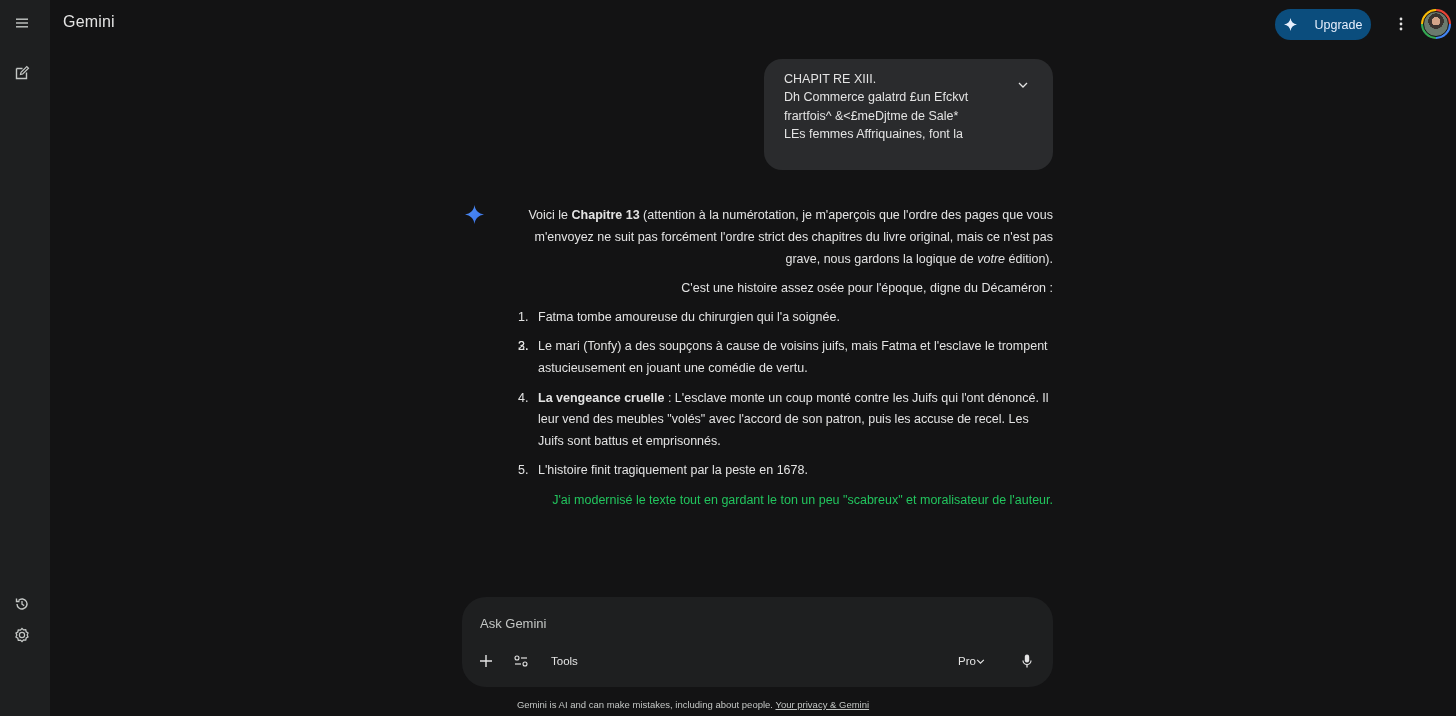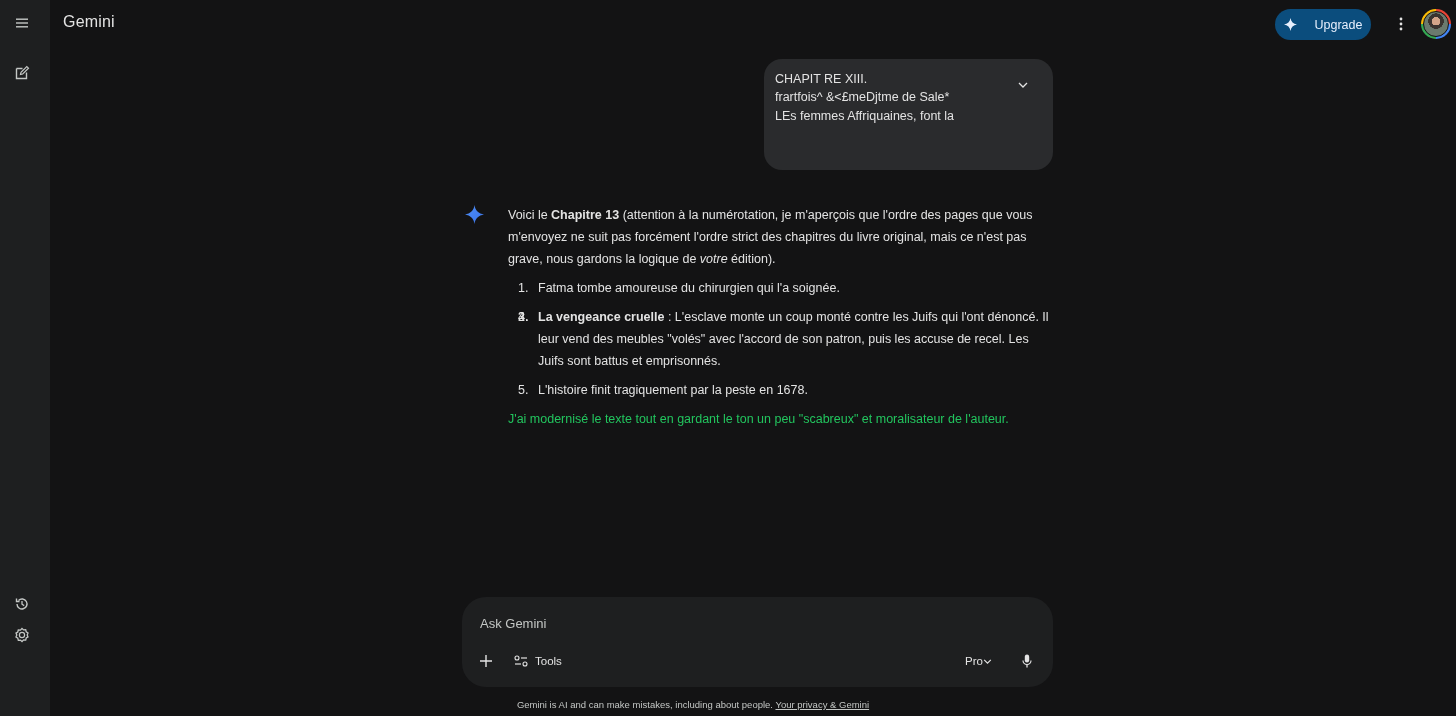--- a/index.html
+++ b/index.html
@@ -12,41 +12,41 @@
 
   .app-title { position: absolute; left: 63px; top: 13px; font-size: 16px; color: #e3e3e3; letter-spacing: 0.2px; }
 
   .upgrade-btn { position: absolute; left: 1275px; top: 9px; width: 96px; height: 31px; border-radius: 16px; background: #0b4d7d; display: flex; align-items: center; justify-content: center; gap: 18px; font-size: 12.5px; color: #e8f0fe; cursor: pointer; }
   .upgrade-btn svg { width: 13px; height: 13px; }
   .kebab { position: absolute; left: 1392px; top: 13px; width: 18px; height: 22px; display: flex; align-items: center; justify-content: center; cursor: pointer; }
   .avatar { position: absolute; left: 1421px; top: 9px; width: 30px; height: 30px; border-radius: 50%;
     background: conic-gradient(#ea4335 0 25%, #4285f4 25% 50%, #34a853 50% 75%, #fbbc05 75% 100%); padding: 2px; cursor: pointer; }
   .avatar-inner { width: 100%; height: 100%; border-radius: 50%; background: radial-gradient(circle at 50% 38%, #d4a58a 0 22%, #3b3430 23% 40%, #6b7a6e 41% 100%); border: 1px solid #131314; }
 
-  .user-bubble { position: absolute; left: 764px; top: 59px; width: 289px; height: 111px; background: #2a2b2d; border-radius: 18px; padding: 11px 11px; }
+  .user-bubble { position: absolute; left: 764px; top: 59px; width: 289px; height: 111px; background: #2a2b2d; border-radius: 18px; padding: 11px 20px; }
   .user-line { font-size: 12.5px; line-height: 18.4px; color: #e3e3e3; white-space: nowrap; }
   .expand-btn { position: absolute; right: 20px; top: 16px; width: 20px; height: 20px; display: flex; align-items: center; justify-content: center; cursor: pointer; }
 
   .gemini-spark { position: absolute; left: 465px; top: 205px; width: 19px; height: 19px; }
 
   .response { position: absolute; left: 508px; top: 205px; width: 545px; font-size: 12.5px; line-height: 21.8px; color: #e3e3e3; }
-  .response p { margin-bottom: 7.5px; }
+  .response p { margin-bottom: 7.5px; text-align: right; }
   .response b { font-weight: bold; }
   .response i { font-style: italic; }
   .response ol { list-style: none; }
   .response li { position: relative; padding-left: 30px; margin-bottom: 7.5px; }
   .response li .num { position: absolute; left: 10px; top: 0; }
   .fade { color: #22c55e; }
 
   .composer { position: absolute; left: 462px; top: 597px; width: 591px; height: 90px; background: #1e1f20; border-radius: 24px; }
   .composer-input { position: absolute; left: 18px; top: 16px; width: 540px; height: 20px; font-size: 13px; color: #5eead4; background: transparent; border: none; outline: none; font-family: "Liberation Sans", sans-serif; }
   .composer-input::placeholder { color: #c4c7c5; }
   .plus-btn { position: absolute; left: 14px; top: 54px; width: 20px; height: 20px; display: flex; align-items: center; justify-content: center; cursor: pointer; }
-  .tools-btn { position: absolute; left: 52px; top: 54px; height: 20px; display: flex; align-items: center; gap: 7px; font-size: 11.5px; color: #e3e3e3; cursor: pointer; }
-  .model-btn { position: absolute; left: 496px; top: 54px; height: 20px; display: flex; align-items: center; font-size: 11.5px; color: #e3e3e3; cursor: pointer; margin-left: 7px; }
+  .tools-btn { position: absolute; left: 52px; top: 54px; height: 20px; display: flex; align-items: center; gap: 23px; font-size: 11.5px; color: #e3e3e3; cursor: pointer; }
+  .model-btn { position: absolute; left: 496px; top: 54px; height: 20px; display: flex; align-items: center; font-size: 11.5px; color: #e3e3e3; cursor: pointer; }
   .mic-btn { position: absolute; left: 557px; top: 54px; width: 16px; height: 20px; display: flex; align-items: center; justify-content: center; cursor: pointer; }
 
   .disclaimer { position: absolute; left: 0; width: 1316px; top: 699px; padding-left: 70px; text-align: center; font-size: 9.5px; color: #c4c7c5; }
   .disclaimer a { color: #c4c7c5; text-decoration: underline; cursor: pointer; }
 </style>
 </head>
 <body>
 
 <div class="sidebar">
   <div class="side-btn" style="top:10px;">
@@ -93,20 +93,21 @@
       <circle cx="2" cy="12" r="1.4" fill="#e3e3e3"></circle>
     </svg>
 </div>
 
 <div class="avatar">
   <div class="avatar-inner"></div>
 </div>
 
 <div class="user-bubble">
   <div class="user-line">CHAPIT RE XIII.</div>
+  <div class="user-line">Dh Commerce galatrd £un Efckvt</div>
   <div class="user-line">frartfois^ &amp;&lt;£meDjtme de Sale*</div>
   <div class="user-line">LEs femmes Affriquaines, font la</div>
   <div class="expand-btn">
     <svg width="10" height="6" viewBox="0 0 10 6">
         <path d="M1 1l4 4 4-4" stroke="#e3e3e3" stroke-width="1.3" fill="none"></path>
       </svg>
   </div>
 </div>
 
 <svg class="gemini-spark" viewBox="0 0 16 16">
@@ -116,24 +117,25 @@
         <stop offset="1" stop-color="#3a72e6"></stop>
       </linearGradient>
     </defs>
   <path d="M8 0C8.6 4.5 11.5 7.4 16 8 11.5 8.6 8.6 11.5 8 16 7.4 11.5 4.5 8.6 0 8 4.5 7.4 7.4 4.5 8 0z" fill="url(#sg)"></path>
 </svg>
 
 <div class="response">
   <p>
     <span>Voici le </span><b>Chapitre 13</b><span> (attention à la numérotation, je m'aperçois que l'ordre des pages que vous m'envoyez ne suit pas forcément l'ordre strict des chapitres du livre original, mais ce n'est pas grave, nous gardons la logique de </span><i>votre</i><span> édition).</span>
   </p>
+  <p>C'est une histoire assez osée pour l'époque, digne du Décaméron :</p>
   <ol>
     <li><span class="num">1.</span><span>Fatma tombe amoureuse du chirurgien qui l'a soignée.</span></li>
     <li><span class="num">2.</span></li>
-    <li><span class="num">3.</span></li>
+    <li><span class="num">3.</span><span>Le mari (Tonfy) a des soupçons à cause de voisins juifs, mais Fatma et l'esclave le trompent astucieusement en jouant une comédie de vertu.</span></li>
     <li><span class="num">4.</span><b>La vengeance cruelle</b><span> : L'esclave monte un coup monté contre les Juifs qui l'ont dénoncé. Il leur vend des meubles "volés" avec l'accord de son patron, puis les accuse de recel. Les Juifs sont battus et emprisonnés.</span></li>
     <li><span class="num">5.</span><span>L'histoire finit tragiquement par la peste en 1678.</span></li>
   </ol>
   <p class="fade">J'ai modernisé le texte tout en gardant le ton un peu "scabreux" et moralisateur de l'auteur.</p>
 </div>
 
 <div class="composer">
   <input class="composer-input" type="text" placeholder="Ask Gemini" style="">
   <div class="plus-btn">
     <svg width="12" height="12" viewBox="0 0 12 12">

